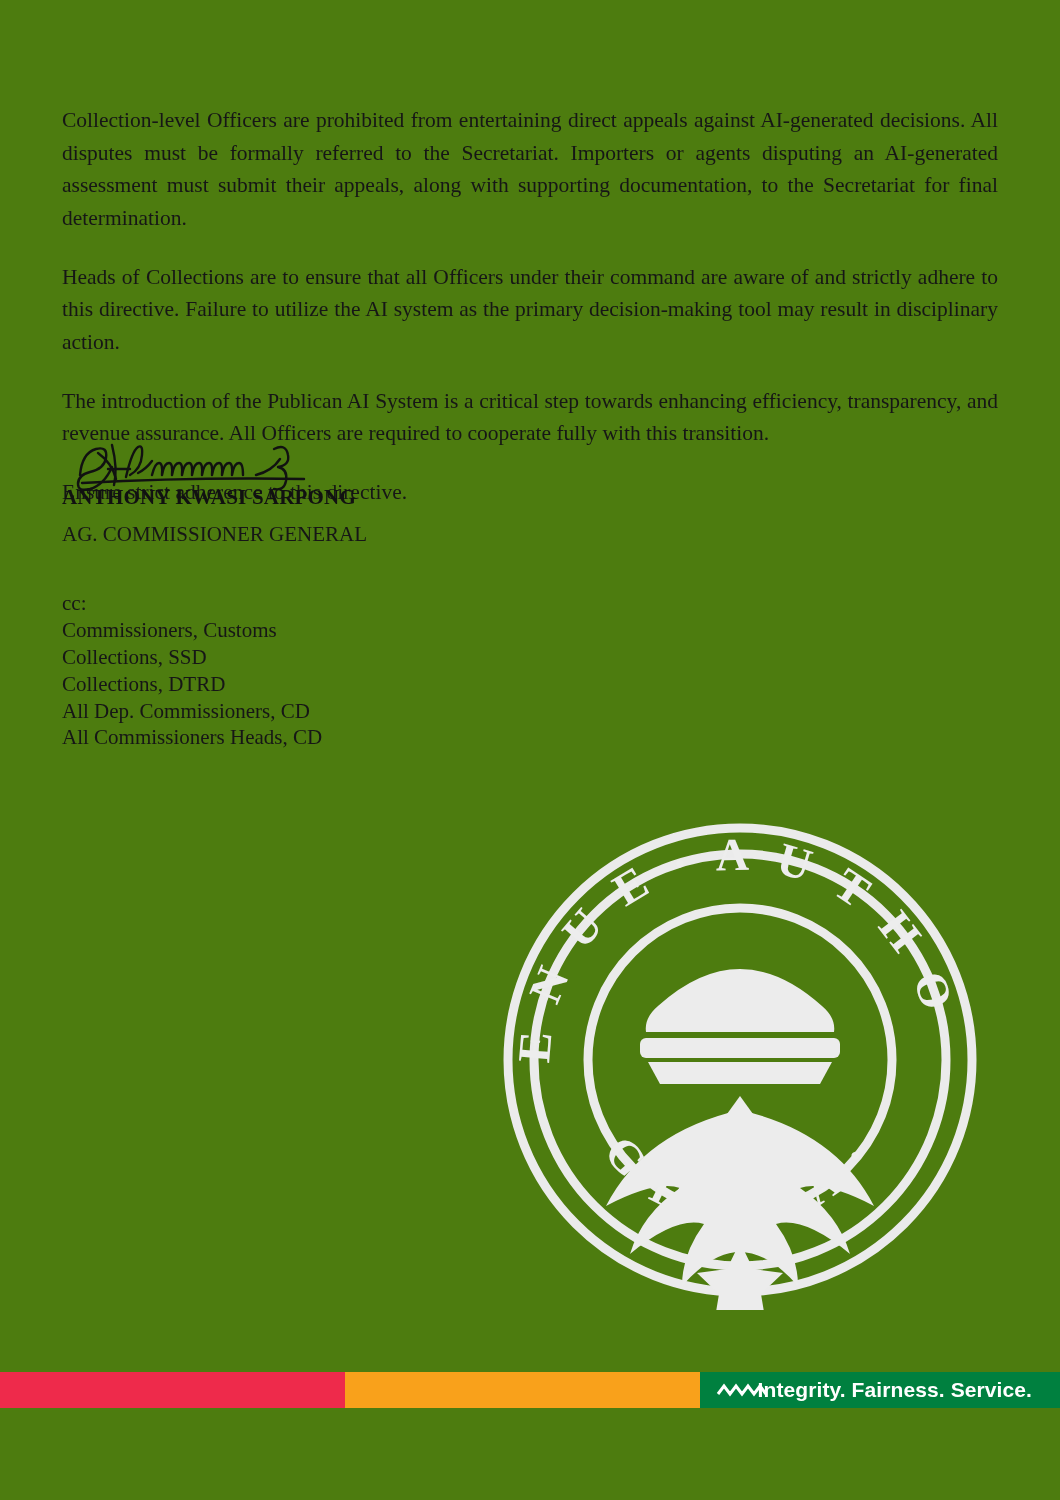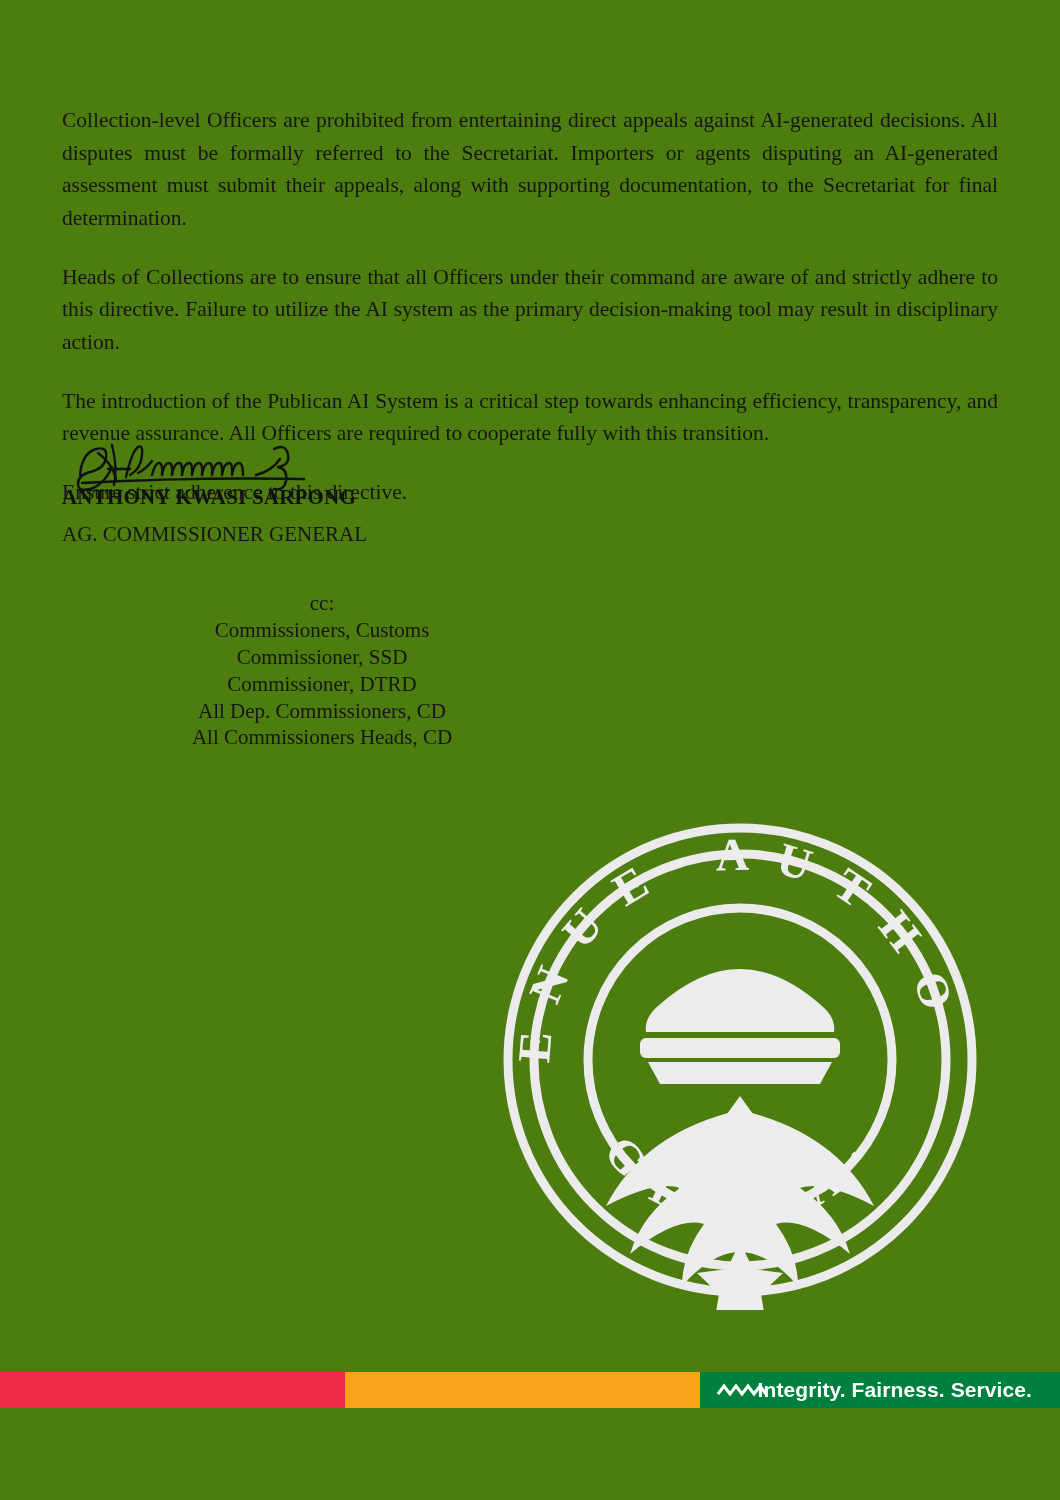--- a/index.html
+++ b/index.html
@@ -75,24 +75,23 @@
   }
   .sig-title {
     font-size: 21px;
     color: #161616;
     margin-top: 12px;
   }
 
   
   .cc-area {
     position: absolute;
-    left: 72px;
+    left: 62px;
     top: 590px;
     width: 500px;
-    text-align: center;
   }
   .cc-line {
     font-size: 21px;
     line-height: 1.28;
     color: #161616;
     white-space: pre;
   }
 
   
   .footer {
@@ -191,22 +190,22 @@
         <path d="M14 44 q110 -6 222 -4"></path>
       </g>
     </svg>
     <div class="sig-name">ANTHONY KWASI SARPONG</div>
     <div class="sig-title">AG. COMMISSIONER GENERAL</div>
   </div>
 
   <div class="cc-area">
     <div class="cc-line">cc:</div>
     <div class="cc-line">Commissioners, Customs</div>
-    <div class="cc-line">Commissioner, SSD</div>
-    <div class="cc-line">Commissioner, DTRD</div>
+    <div class="cc-line">Collections, SSD</div>
+    <div class="cc-line">Collections, DTRD</div>
     <div class="cc-line">All Dep. Commissioners, CD</div>
     <div class="cc-line">All Commissioners Heads, CD</div>
   </div>
 
   <div class="footer">
     <div class="bar-row">
       <div class="bar-red"></div>
       <div class="bar-yellow"></div>
       <div class="bar-green">
         <svg class="zigzag" width="56" height="16" viewBox="0 0 56 16" aria-hidden="true">

